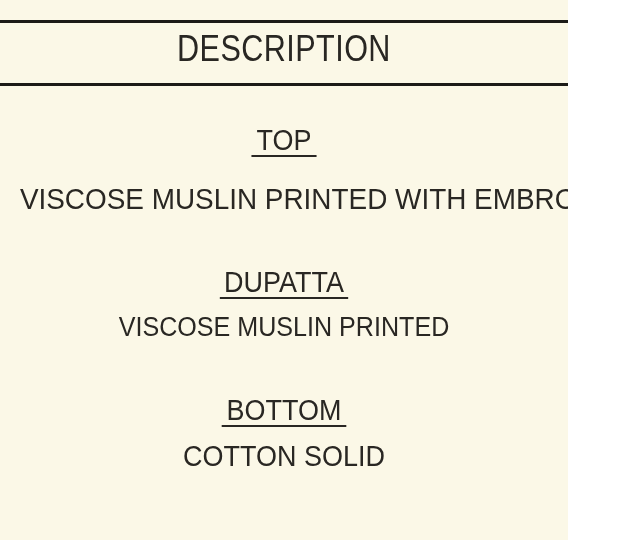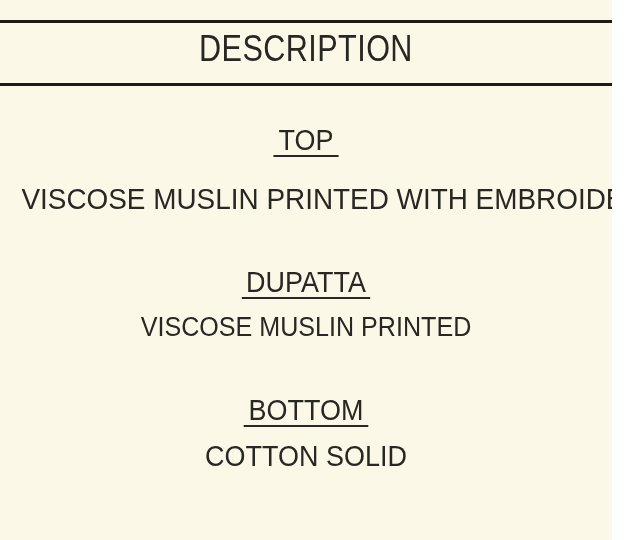--- a/index.html
+++ b/index.html
@@ -8,21 +8,21 @@
     --rule:#1c1b17;
   }
   *{margin:0;padding:0;box-sizing:border-box;}
   html,body{background:#fff;}
   body{
     font-family:"Liberation Sans", sans-serif;
     -webkit-font-smoothing:antialiased;
   }
   .card{
     position:relative;
-    width:612px;
+    width:568px;
     height:540px;
     background:var(--bg);
     overflow:hidden;
     color:var(--ink);
   }
   .line{
     position:absolute;
     left:0; right:0;
     text-align:center;
     white-space:nowrap;

